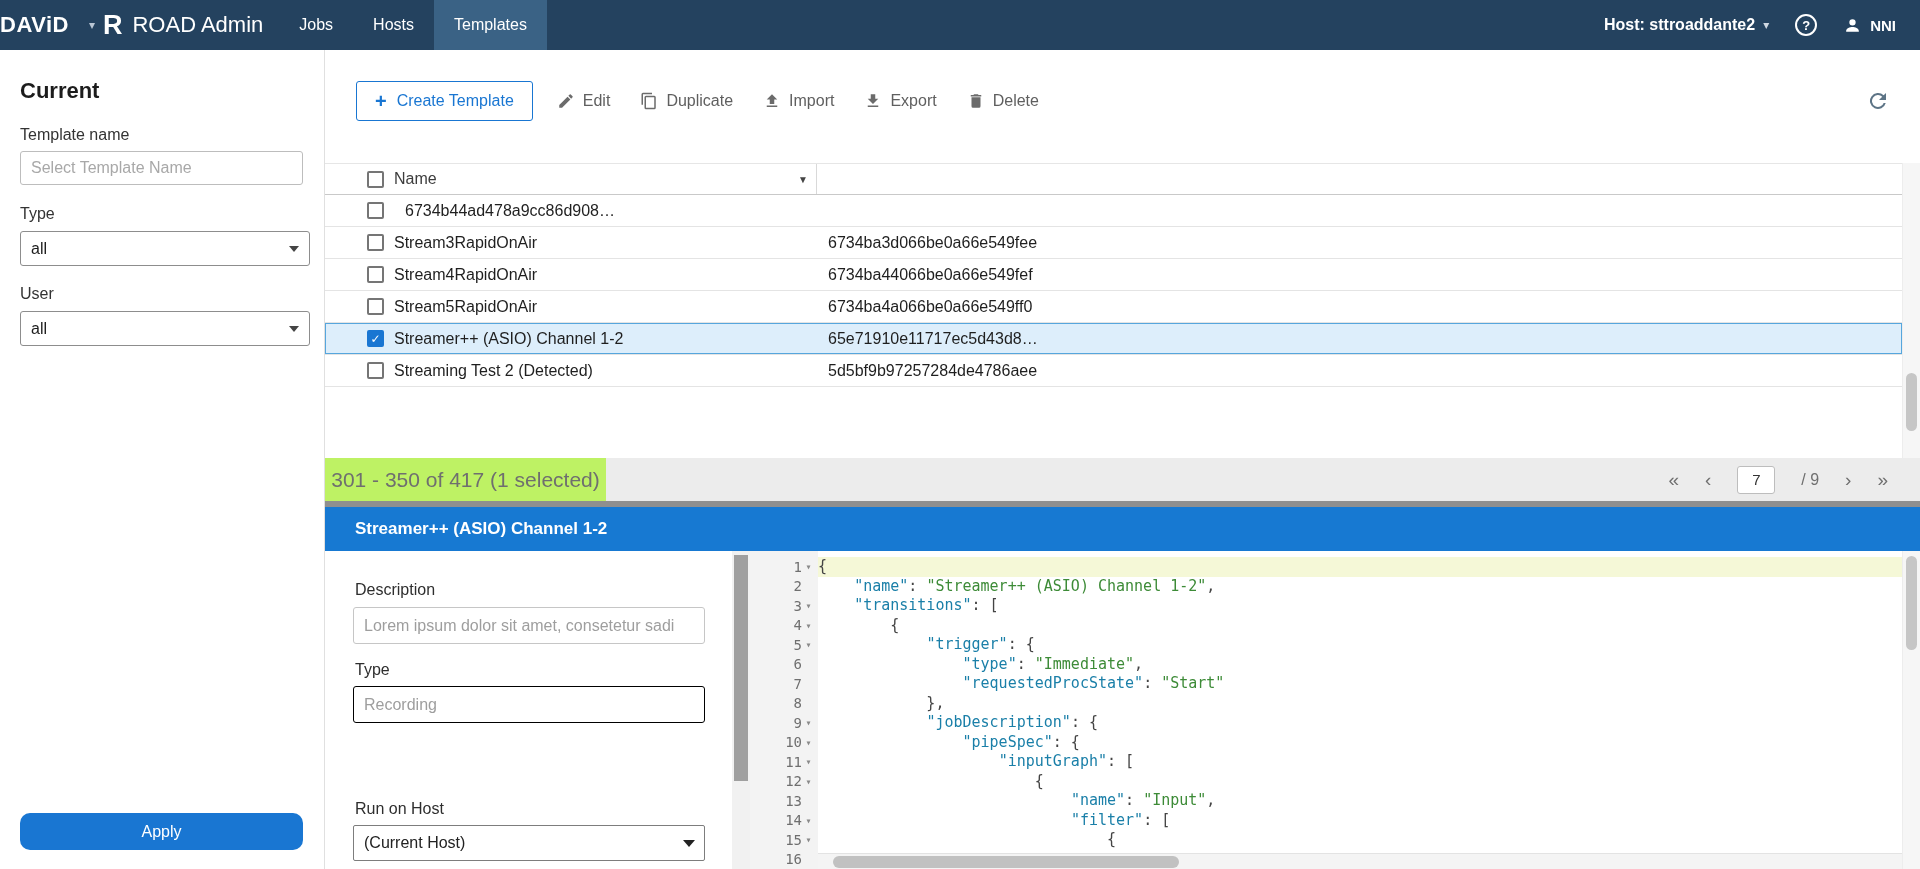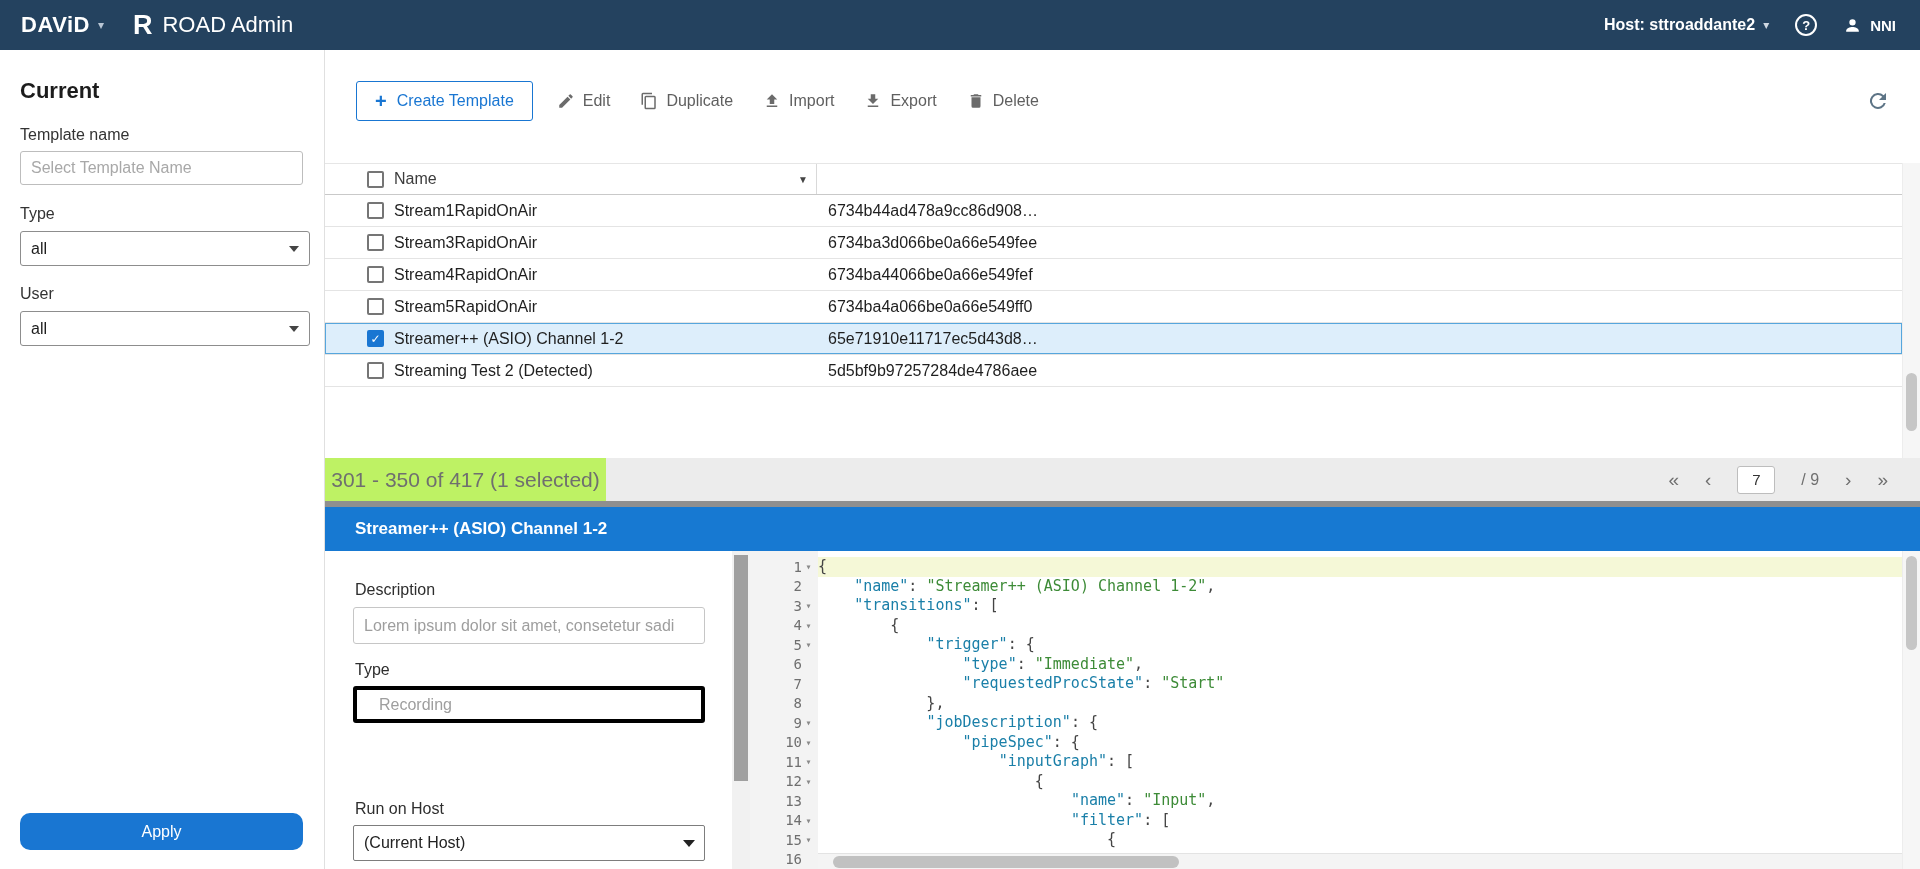--- a/index.html
+++ b/index.html
@@ -3,21 +3,21 @@
 <meta charset="utf-8">
 <style>
   *{margin:0;padding:0;box-sizing:border-box}
   html,body{width:1920px;height:869px;overflow:hidden;background:#fff;
     font-family:"Liberation Sans","DejaVu Sans",sans-serif;color:#212121}
   #app{position:relative;width:1920px;height:869px;overflow:hidden}
 
   
   .topnav{position:absolute;left:0;top:0;width:100%;height:50px;background:var(--navbar-bg,#24425f);
     display:flex;align-items:center;color:#fff;z-index:30}
-  .logo{display:flex;align-items:center;gap:8px;padding:0 21px;height:100%;cursor:pointer}
+  .logo{display:flex;align-items:center;gap:20px;padding:0 0;height:100%;cursor:pointer}
   .logo-text{font-size:22px;font-weight:bold;letter-spacing:.5px}
   .logo-caret{color:#b9c6d4;font-size:12px}
   .brand{display:flex;align-items:center;gap:10px;padding:0 16px 0 8px}
   .brand-icon{font-size:27px;font-weight:bold;line-height:1}
   .brand-title{font-size:22px;white-space:nowrap}
   .nav-items{display:flex;height:100%}
   .nav-item{display:flex;align-items:center;padding:0 20px;font-size:16px;cursor:pointer}
   .nav-item.active{background:var(--navbar-active-bg,#3a6285)}
   .topnav-right{margin-left:auto;display:flex;align-items:center;gap:26px;padding-right:24px}
   .host-select{display:flex;align-items:center;gap:8px;font-size:16px;font-weight:bold;cursor:pointer;white-space:nowrap}
@@ -91,22 +91,22 @@
   .detail-header{position:absolute;left:0;right:0;top:457px;height:44px;background:var(--detail-header-bg,#1779d2);
     color:#fff;display:flex;align-items:center;padding-left:30px;font-size:17px;font-weight:bold}
   .detail-body{position:absolute;left:0;right:0;top:501px;bottom:0;background:#fff}
   .form{position:absolute;left:0;top:0;bottom:0;width:407px;background:#fff}
   .form-label{position:absolute;left:30px;font-size:16px;color:#2e2e2e}
   .lbl-desc{top:30px}
   .desc-input{position:absolute;left:28px;top:56px;width:352px;height:37px;border:1px solid #c6c6c6;border-radius:3px;
     padding:0 10px;font-size:16px;font-family:inherit;color:#444}
   .desc-input::placeholder{color:#9e9e9e}
   .lbl-dtype{top:110px}
-  .dtype-input{position:absolute;left:28px;top:135px;width:352px;height:37px;border:4px solid #000000;border-radius:3px;
-    padding:0 22px;font-size:16px;font-family:inherit;color:#9e9e9e;background:#fff}
+  .dtype-input{position:absolute;left:28px;top:135px;width:352px;height:37px;border:1px solid #000000;border-radius:3px;
+    padding:0 10px;font-size:16px;font-family:inherit;color:#9e9e9e;background:#fff}
   .lbl-host{top:249px}
   .host-select-box{position:absolute;left:28px;top:274px;width:352px;height:36px;border:1px solid #7d7d7d;border-radius:2px;
     background:#fff;display:flex;align-items:center;padding:0 10px;font-size:16px;color:#222;cursor:pointer}
   .host-sel-caret{position:absolute;right:9px;width:0;height:0;border-left:6px solid transparent;
     border-right:6px solid transparent;border-top:7px solid #222}
   .form-scroll{position:absolute;left:407px;top:0;bottom:0;width:18px;background:#f1f1f1}
   .form-scroll .thumb{position:absolute;left:2px;right:2px;top:4px;height:226px;background:#9f9f9f}
 
   
   .editor{position:absolute;left:425px;right:18px;top:0;bottom:0;background:#fff;overflow:hidden}
@@ -133,20 +133,25 @@
 
   <div class="topnav">
     <div class="logo">
       <span class="logo-text">DAViD</span>
       <span class="logo-caret">▾</span>
     </div>
     <div class="brand">
       <span class="brand-icon">R</span>
       <span class="brand-title">ROAD Admin</span>
     </div>
+    <div class="nav-items">
+      <div class="nav-item">Jobs</div>
+      <div class="nav-item">Hosts</div>
+      <div class="nav-item active">Templates</div>
+    </div>
     <div class="topnav-right">
       <div class="host-select">
         <span>Host: sttroaddante2</span>
         <span class="host-caret">▾</span>
       </div>
       <div class="help-icon">?</div>
       <div class="user">
         <svg width="19" height="19" viewBox="0 0 24 24">
             <path d="M12 12a4 4 0 1 0-4-4 4 4 0 0 0 4 4zm0 2c-3.3 0-8 1.7-8 5v1h16v-1c0-3.3-4.7-5-8-5z"></path>
           </svg>
@@ -227,21 +232,20 @@
           <span>Name</span>
           <span class="sort-icon">▼</span>
         </div>
         <div class="th"></div>
       </div>
       <div>
           <div class="trow">
             <div class="cell-check">
               <span class="checkbox"></span>
             </div>
-            <div class="cell-name">Stream1RapidOnAir</div>
             <div class="cell-id">6734b44ad478a9cc86d908…</div>
             <div></div>
           </div>
           <div class="trow">
             <div class="cell-check">
               <span class="checkbox"></span>
             </div>
             <div class="cell-name">Stream3RapidOnAir</div>
             <div class="cell-id">6734ba3d066be0a66e549fee</div>
             <div></div>

